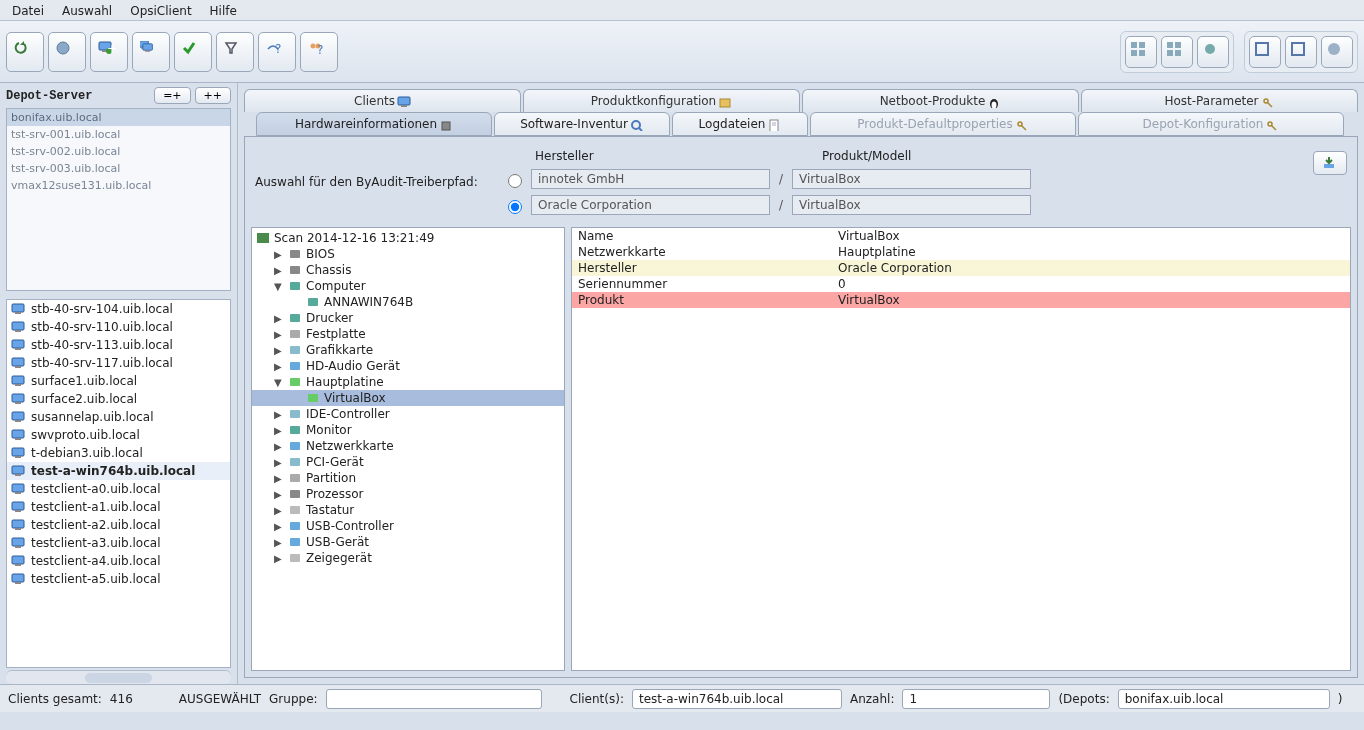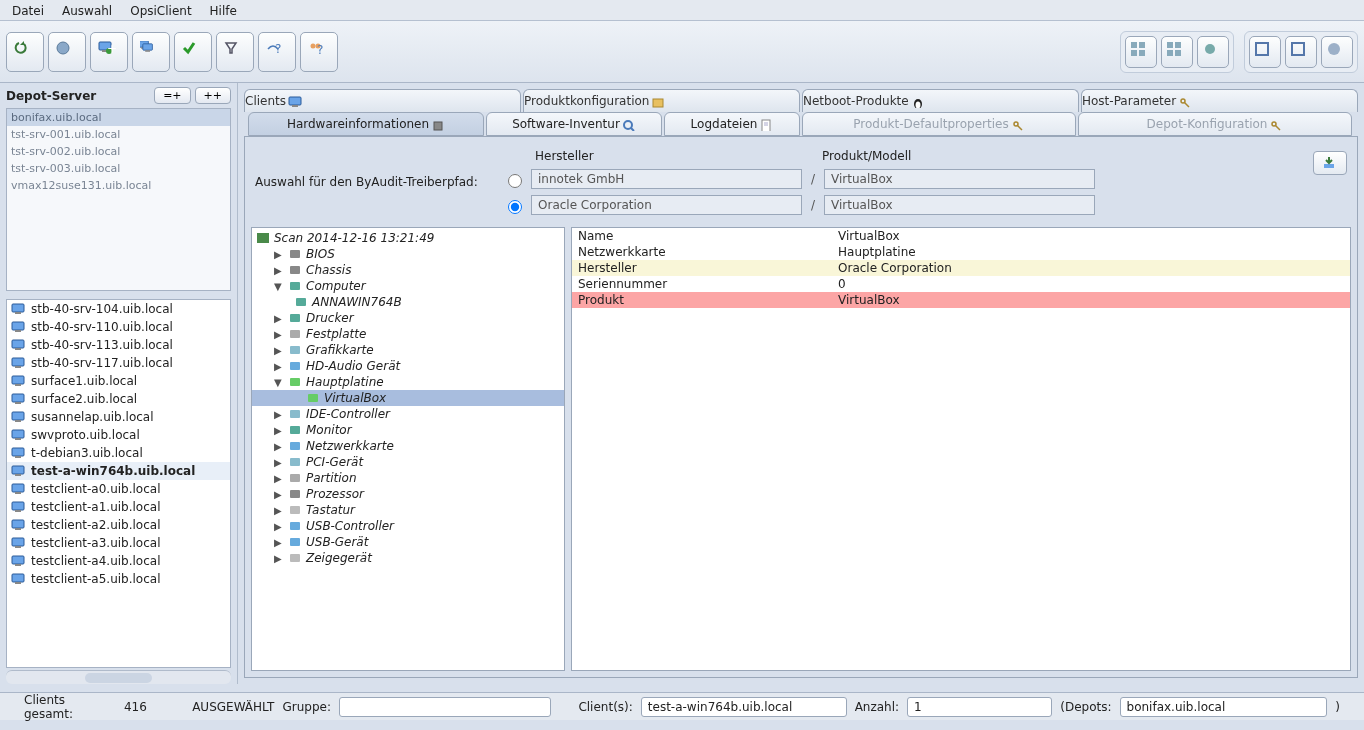--- a/index.html
+++ b/index.html
@@ -8,58 +8,58 @@
   .menubar span { padding:2px 8px; cursor:default; }
   .toolbar { background:linear-gradient(#eef2f7,#dde4ee); height:62px; display:flex; align-items:center; padding:0 6px; border-bottom:1px solid #aab6c8; }
   .tool-group { display:flex; gap:4px; }
   .tool-btn { width:38px; height:40px; background:linear-gradient(#fdfefe,#e3e9f1); border:1px solid #9aa7b9; border-radius:5px; display:flex; align-items:center; justify-content:center; cursor:pointer; }
   .tool-btn svg { width:22px; height:22px; }
   .top-right { margin-left:auto; display:flex; gap:10px; }
   .top-right-clust { display:flex; gap:4px; background:#e8edf4; border:1px solid #c1ccdb; border-radius:6px; padding:4px; }
   .main { display:flex; height:601px; }
   .left-col { width:238px; display:flex; flex-direction:column; border-right:1px solid #b0bccc; }
   .left-head { display:flex; align-items:center; padding:4px 6px; gap:4px; }
-  .left-head .title { font-weight:bold; flex:1; }
+  .left-head .title { font-weight:bold; flex:1;font-family:Liberation Mono, monospace; }
   .mini-btn { background:linear-gradient(#fff,#e4e9f1); border:1px solid #9aa7b9; border-radius:4px; padding:1px 8px; cursor:pointer; font-size:11px; }
   .depot-list { background:#f6f8fb; border:1px solid #a6b2c4; margin:0 6px; height:183px; overflow:auto; }
   .depot-list div { padding:2px 4px; color:#7a8594; font-size:11px; }
   .depot-list div.sel { background:#c9d6e8; color:#5b6b80; }
   .client-panel { flex:1; margin:8px 6px 0 6px; background:#fff; border:1px solid #a6b2c4; overflow:auto; position:relative; }
   .client-row { display:flex; align-items:center; padding:2px 4px; gap:6px; white-space:nowrap; }
   .client-row.sel { font-weight:bold; background:#e8eff8; }
   .monitor-ic { width:14px; height:12px; display:inline-block; }
   .monitor-ic svg { width:14px; height:12px; }
   .right-col { flex:1; display:flex; flex-direction:column; background:#d8e0ec; }
   .tabrow { display:flex; margin:6px 6px 0 6px; }
-  .tab { flex:1; background:linear-gradient(#f3f6fa,#dee5ee); border:1px solid #9aa7b9; border-bottom:none; border-radius:6px 6px 0 0; padding:4px 0; margin-right:2px; cursor:pointer; color:#333; position:relative; }
+  .tab { flex:1; background:linear-gradient(#f3f6fa,#dee5ee); border:1px solid #9aa7b9; border-bottom:none; border-radius:6px 6px 0 0; text-align:center; padding:4px 0; margin-right:2px; cursor:pointer; color:#333; position:relative; }
   .tab:last-child { margin-right:0; }
-  .subtabrow { display:flex; margin:0 10px; }
+  .subtabrow { display:flex; margin:0 18px; }
   .subtab { background:linear-gradient(#f4f7fb,#e3e9f1); border:1px solid #9aa7b9; border-radius:6px 6px 0 0; padding:4px 12px; margin-right:2px; cursor:pointer; flex:0 0 auto; text-align:center; position:relative; }
   .subtab.active { background:linear-gradient(#d2dceb,#c3d0e2); }
   .subtab.fill { flex:1; }
   .subtab.dim { color:#9aa3af; }
   .content { margin:0 6px 6px 6px; border:1px solid #9aa7b9; background:#d8e0ec; flex:1; display:flex; flex-direction:column; padding:6px; gap:6px; overflow:hidden; }
   .audit-bar { display:flex; align-items:center; gap:8px; padding:6px 4px; }
   .audit-bar .lbl { flex:0 0 240px; }
   .radio-row { display:flex; align-items:center; gap:6px; }
   .radio-row input[type=radio]{ width:14px; height:14px; }
-  .tfield { background:#e7ecf3; border:1px solid #9aa7b9; padding:2px 6px; width:271px; height:20px; color:#555; }
+  .tfield { background:#e7ecf3; border:1px solid #9aa7b9; padding:2px 6px; width:239px; height:20px; color:#555; }
   .hdrlbl { width:265px; padding-left:4px; }
   .slash { width:10px; text-align:center; color:#555; }
   .download-btn { width:34px; height:24px; background:linear-gradient(#fff,#e4eaf1); border:1px solid #9aa7b9; border-radius:4px; cursor:pointer; display:flex; align-items:center; justify-content:center; }
   .lower { flex:1; display:flex; gap:6px; overflow:hidden; }
-  .tree-pane { width:314px; background:#fff; border:1px solid #9aa7b9; overflow:auto; padding:2px 0;font-style:italic; }
+  .tree-pane { width:314px; background:#fff; border:1px solid #9aa7b9; overflow:auto; padding:2px 0; }
   .tree-row { display:flex; align-items:center; padding:1px 4px; gap:4px; white-space:nowrap; }
   .tree-row.selected { background:#a8bdde; }
   .twisty { width:10px; font-size:10px; color:#555; user-select:none; }
   .tree-ic { width:14px; height:12px; display:inline-block; }
   .details-pane { flex:1; background:#fff; border:1px solid #9aa7b9; overflow:auto; }
   .detail-row { display:flex; padding:1px 6px; }
   .detail-row .k { flex:0 0 260px; }
-  .statusbar { height:28px; border-top:1px solid #aab6c8; background:#e4e9f0; display:flex; align-items:center; padding:0 24px; gap:8px;margin-top:8px; }
+  .statusbar { height:28px; border-top:1px solid #aab6c8; background:#e4e9f0; display:flex; align-items:center; padding:0 8px; gap:8px; }
   .statusbar .field { background:#fff; border:1px solid #9aa7b9; border-radius:3px; height:20px; padding:2px 6px; }
   .statusbar .w1 { width:216px; }
   .statusbar .w2 { width:210px; }
   .statusbar .w3 { width:148px; }
   .statusbar .w4 { width:212px; }
   .scroll-stub { height:14px; background:#e2e7ef; border-top:1px solid #b0bbcb; margin:2px 6px 0 6px; border-radius:6px; position:relative; }
   .scroll-stub::after { content:""; position:absolute; left:35%; top:2px; height:10px; width:30%; background:#cbd5e3; border-radius:5px; }
   .tab-ic { display:inline-block; width:14px; height:12px; vertical-align:middle; margin-left:2px; }
 </style>
 </head>
@@ -427,21 +427,21 @@
                 </svg></span>
               <span>Chassis</span>
             </div>
             <div class="tree-row" style="padding-left: 22px;">
               <span class="twisty">▼</span>
               <span class="tree-ic"><svg width="14" height="12">
                   <rect x="2" y="2" width="10" height="8" rx="1" fill="#5a9"></rect>
                 </svg></span>
               <span>Computer</span>
             </div>
-            <div class="tree-row" style="padding-left: 28px;">
+            <div class="tree-row" style="padding-left: 40px;">
               <span class="twisty"></span>
               <span class="tree-ic"><svg width="14" height="12">
                   <rect x="2" y="2" width="10" height="8" rx="1" fill="#5a9"></rect>
                 </svg></span>
               <span>ANNAWIN764B</span>
             </div>
             <div class="tree-row" style="padding-left: 22px;">
               <span class="twisty">▶</span>
               <span class="tree-ic"><svg width="14" height="12">
                   <rect x="2" y="2" width="10" height="8" rx="1" fill="#5a9"></rect>

